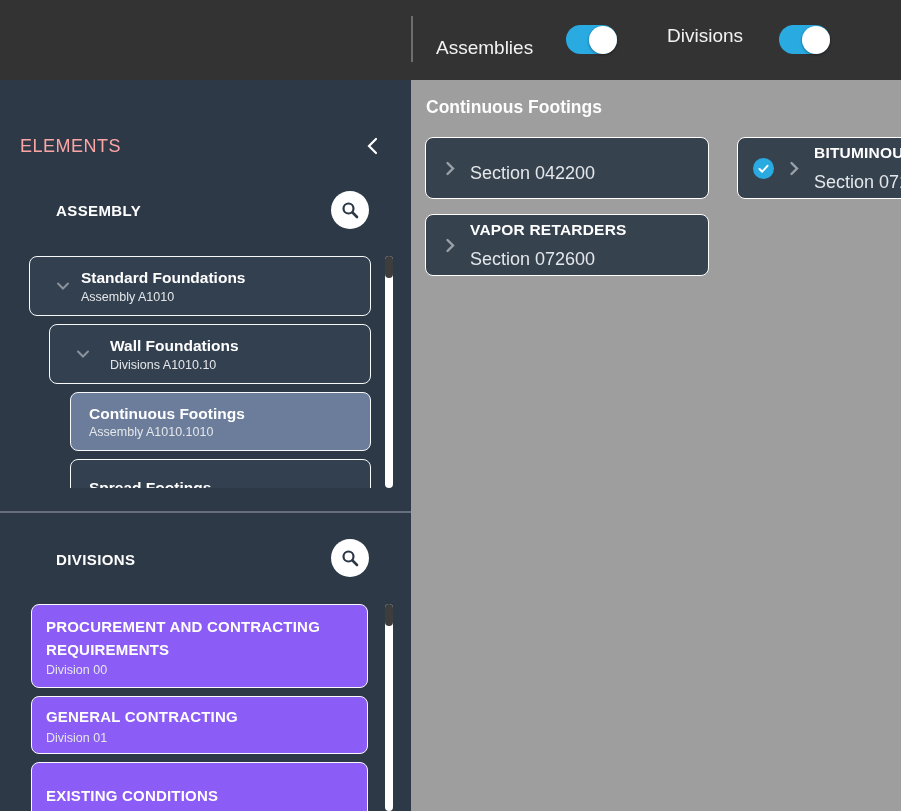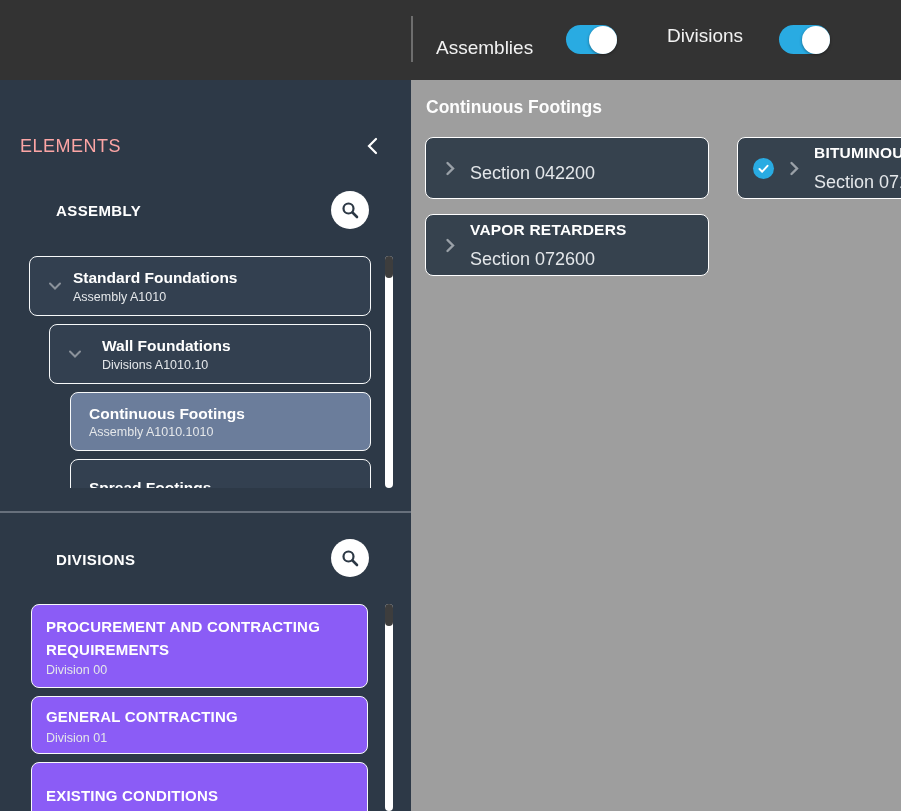--- a/index.html
+++ b/index.html
@@ -64,21 +64,21 @@
   .search-assembly  { left: 331px; top: 111px; }
   .search-divisions { left: 331px; top: 459px; }
 
   .assembly-list {
     position: absolute; left: 0; top: 176px; width: 384px; height: 232px;
     overflow: hidden;
   }
   .tree-item {
     position: absolute;
     background: #334050; border: 1px solid #f7f9fa; border-radius: 8px;
-    display: flex; align-items: center; padding-left: 16px;
+    display: flex; align-items: center; padding-left: 24px;
     cursor: pointer; overflow: hidden;
   }
   .tree-item.selected { background: #6b7d9b; padding-left: 18px; }
   .ti-0 { left: 29px; top: 0px;   width: 342px; height: 60px; }
   .ti-1 { left: 49px; top: 68px;  width: 322px; height: 60px; gap: 9px; }
   .ti-2 { left: 70px; top: 136px; width: 301px; height: 59px; }
   .ti-3 { left: 70px; top: 203px; width: 301px; height: 60px; padding-left: 18px; }
   .expander { width: 18px; height: 18px; margin-right: 9px; flex: none; cursor: pointer; }
   .item-text { display: flex; flex-direction: column; }
   .item-title { font-size: 15.5px; font-weight: bold; color: #ffffff; line-height: 1.35; }

